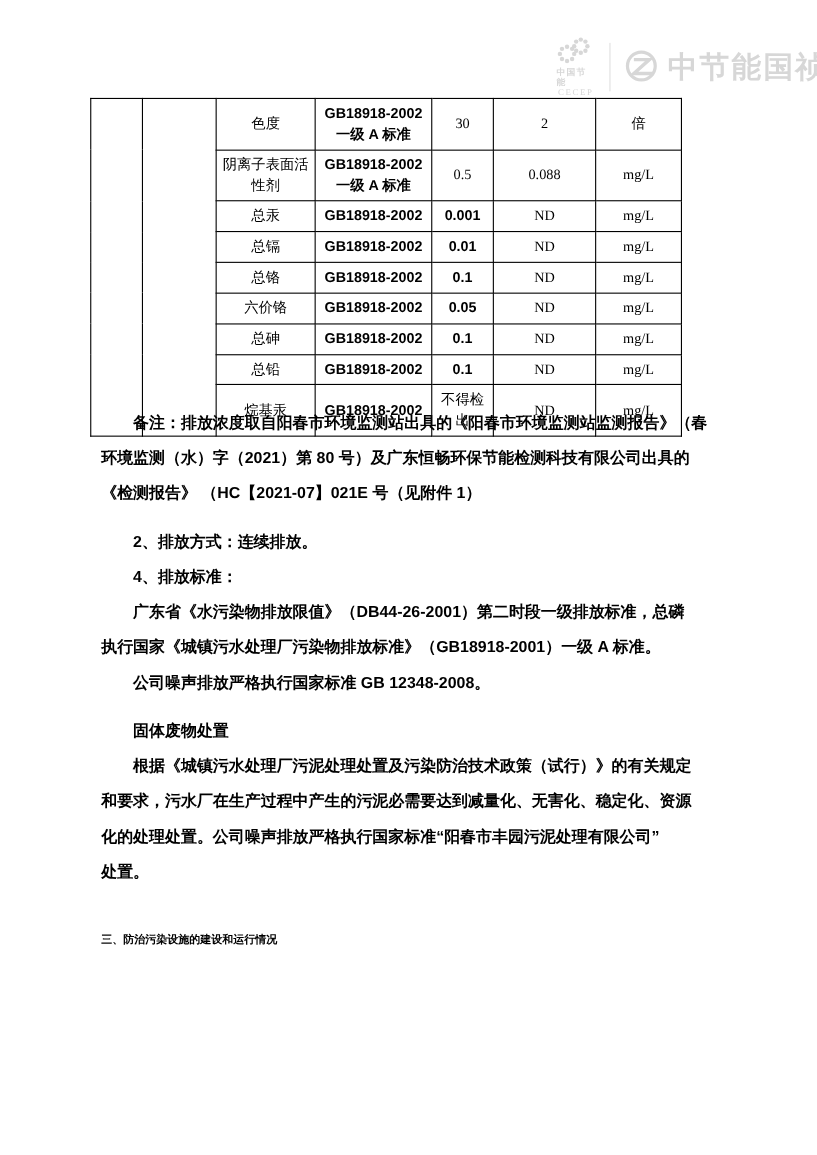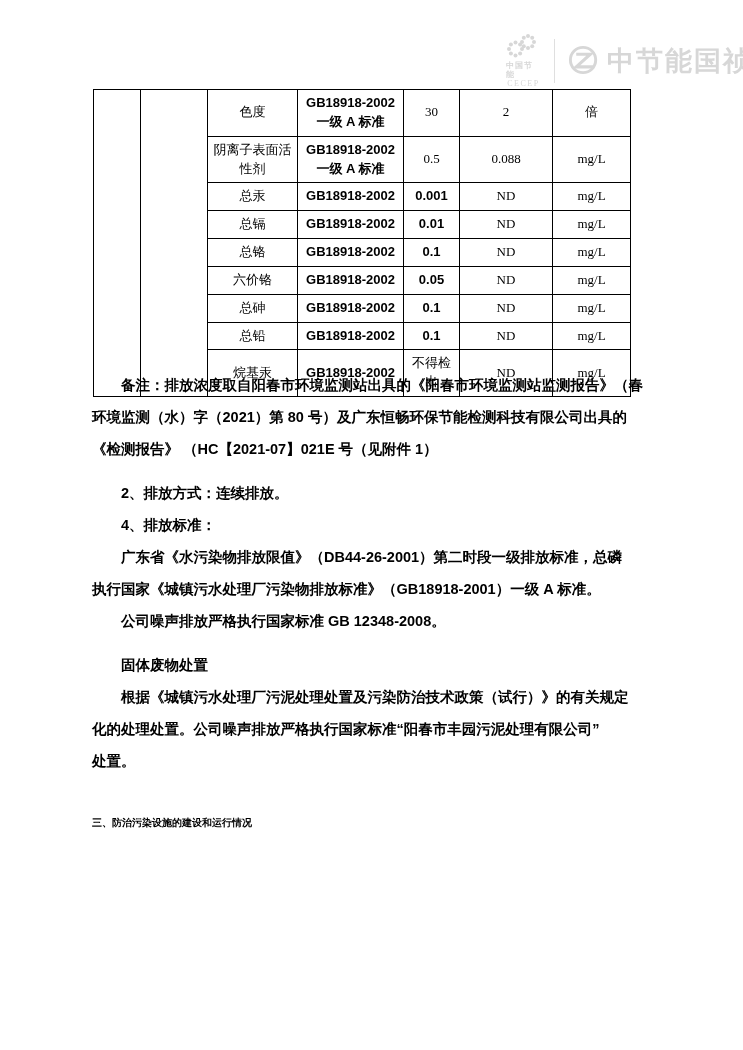--- a/index.html
+++ b/index.html
@@ -13,21 +13,21 @@
   .logo{position:absolute;top:33px;left:506px;display:flex;align-items:center;}
   .logo-left{display:flex;flex-direction:column;align-items:center;margin-right:13px;}
   .logo-cn{font-size:8px;font-weight:bold;letter-spacing:1px;line-height:9px;margin-top:1px;}
   .logo-en{font-size:8px;font-weight:normal;letter-spacing:1.5px;line-height:9px;text-align:right;}
   .logo-divider{width:1px;height:44px;background:currentColor;margin-right:12px;opacity:.8;}
   .ringz{margin-right:7px;}
   .brand{font-size:27px;font-weight:bold;letter-spacing:2px;font-family:"Liberation Sans","DejaVu Sans",sans-serif;white-space:nowrap;}
 
   
   table.pollutants{
-    position:absolute;left:93px;top:89px;width:537px;
+    position:absolute;left:82px;top:89px;width:537px;
     border-collapse:collapse;table-layout:fixed;
   }
   table.pollutants td{
     border:1px solid #000;text-align:center;vertical-align:middle;
     font-size:13px;line-height:1.45;padding:4px 2px;white-space:pre-line;
   }
   td.c-std{font-family:"Liberation Sans","DejaVu Sans",sans-serif;font-weight:600;font-size:12.5px;}
   td.num-sans{font-family:"Liberation Sans","DejaVu Sans",sans-serif;font-weight:600;font-size:12.5px;}
   td.c-empty{border-top:1px solid #000;}
 
@@ -175,18 +175,19 @@
       <div class="line indent">备注：排放浓度取自阳春市环境监测站出具的《阳春市环境监测站监测报告》（春</div>
       <div class="line">环境监测（水）字（2021）第 80 号）及广东恒畅环保节能检测科技有限公司出具的</div>
       <div class="line">《检测报告》 （HC【2021-07】021E 号（见附件 1）</div>
       <div class="line indent gap">2、排放方式：连续排放。</div>
       <div class="line indent">4、排放标准：</div>
       <div class="line indent">广东省《水污染物排放限值》（DB44-26-2001）第二时段一级排放标准，总磷</div>
       <div class="line">执行国家《城镇污水处理厂污染物排放标准》（GB18918-2001）一级 A 标准。</div>
       <div class="line indent">公司噪声排放严格执行国家标准 GB 12348-2008。</div>
       <div class="line indent gap">固体废物处置</div>
       <div class="line indent">根据《城镇污水处理厂污泥处理处置及污染防治技术政策（试行）》的有关规定</div>
+      <div class="line">和要求，污水厂在生产过程中产生的污泥必需要达到减量化、无害化、稳定化、资源</div>
       <div class="line">化的处理处置。公司噪声排放严格执行国家标准“阳春市丰园污泥处理有限公司”</div>
       <div class="line">处置。</div>
       <div class="line heading">三、防治污染设施的建设和运行情况</div>
     </div>
 
 </div>
 
 </body></html>

